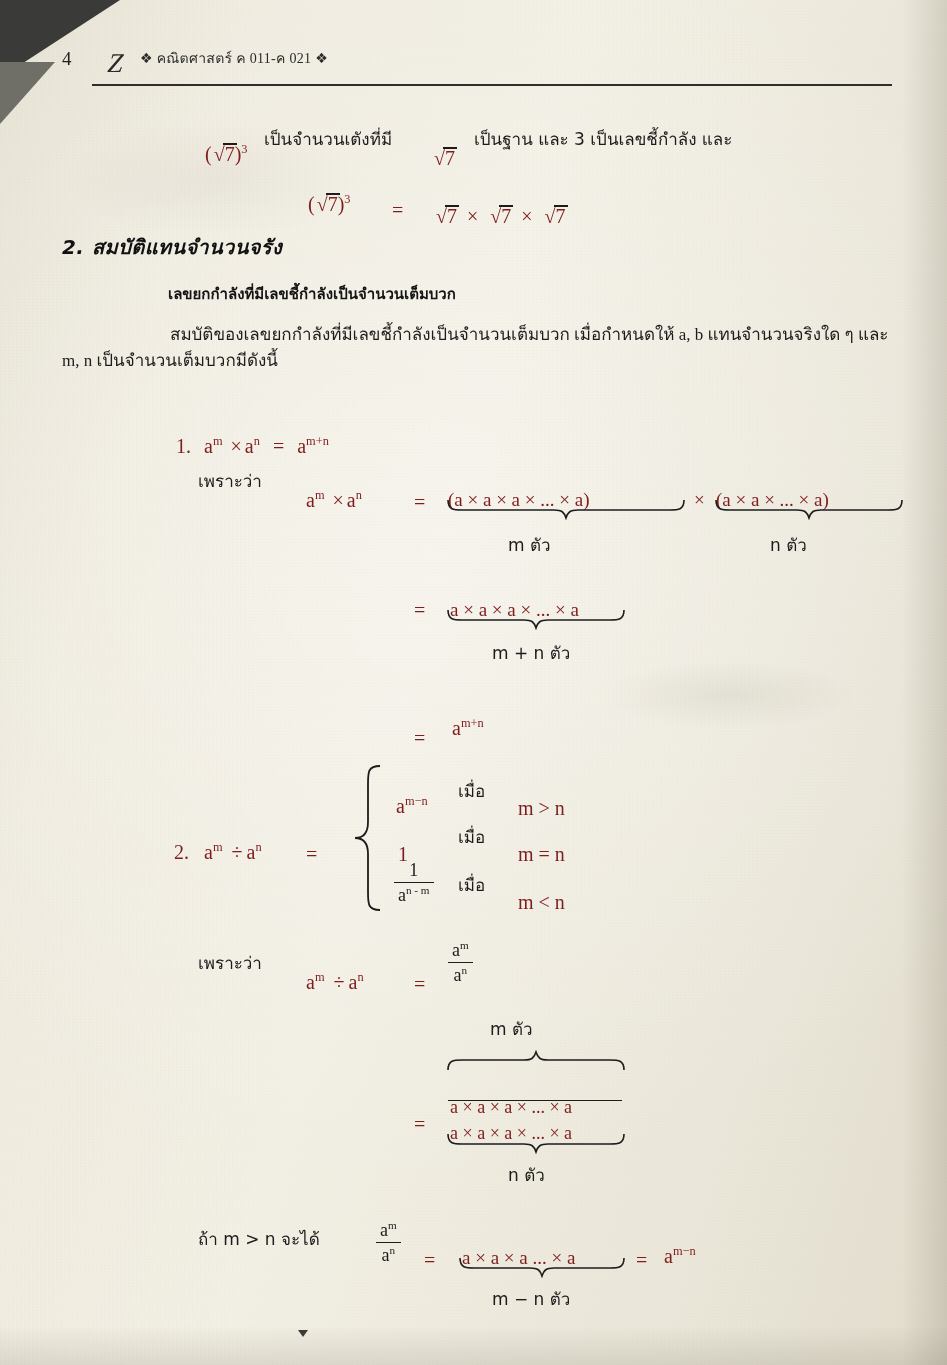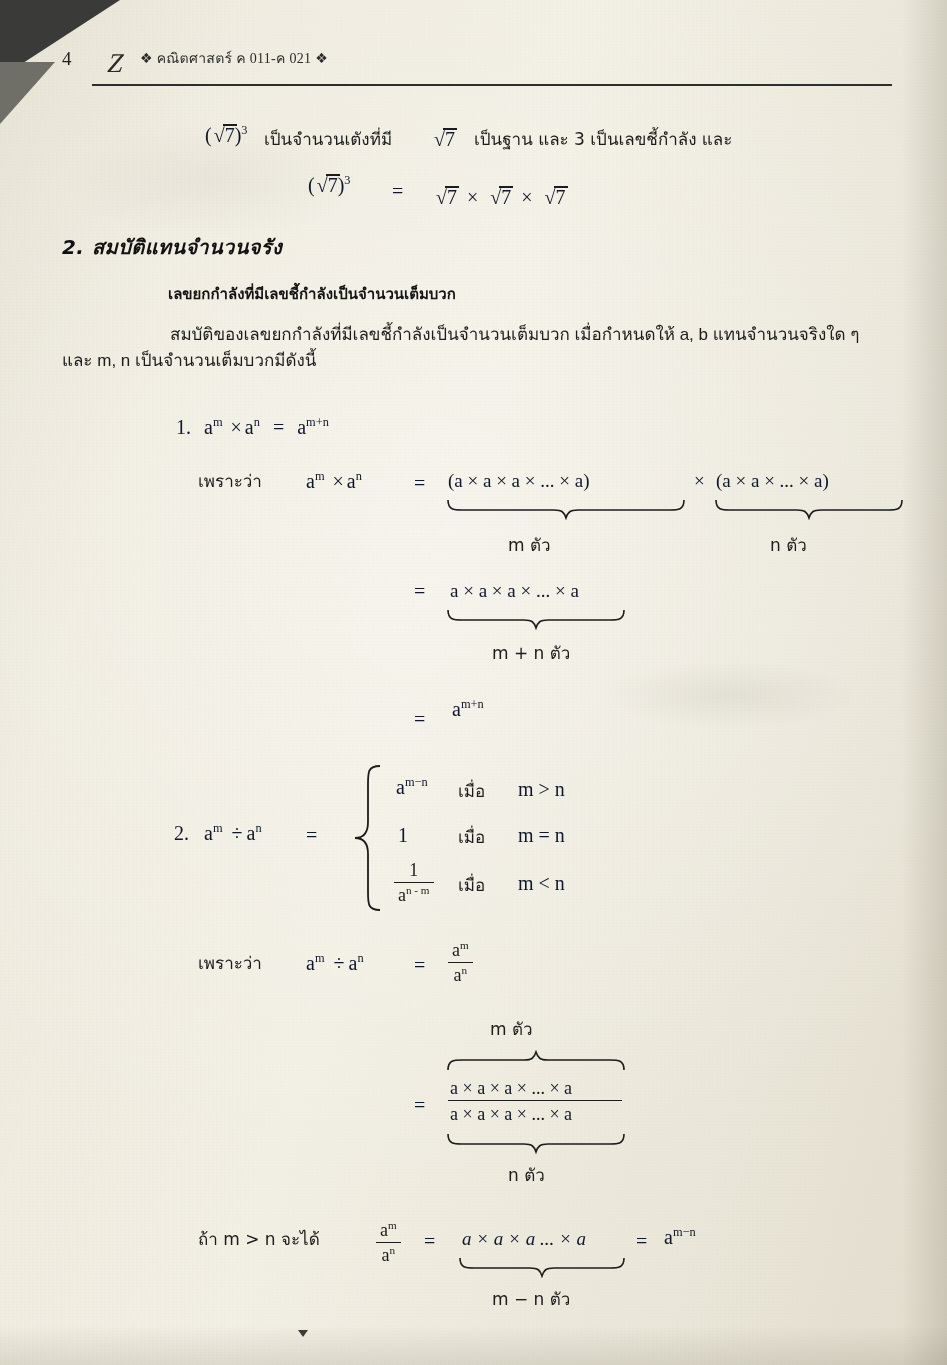--- a/index.html
+++ b/index.html
@@ -112,42 +112,43 @@
     line-height: 1.35;
   }
   .thai {
     font-family: "DejaVu Sans", sans-serif;
     font-size: 17px;
     color: #1c1c1c;
   }
   .math {
     font-family: "Liberation Serif", serif;
     font-size: 20px;
-    color: #0f172a;
+    color: #7f1d1d;
+    margin-top: 19px;
   }
   sup {
     font-size: 0.62em;
     vertical-align: super;
   }
   .sec-head {
     font-family: "DejaVu Sans", sans-serif;
     font-weight: bold;
     font-style: italic;
     font-size: 20px;
     color: #111;
     letter-spacing: 0.4px;
   }
   .sub-head {
     font-family: "DejaVu Sans", sans-serif;
     font-weight: bold;
     font-size: 15px;
     color: #141414;
   }
   .body-par {
-    font-family: Liberation Sans, sans-serif;
+    font-family: Liberation Serif, serif;
     font-size: 17px;
     color: #1c1c1c;
     white-space: normal;
   }
   .rad {
     display: inline-block;
     position: relative;
     padding-left: 2px;
   }
   .rad .bar {
@@ -342,21 +343,21 @@
 <div class="t thai" style="left:508px; top:1164px;">n ตัว</div>
 
 <div class="t thai" style="left:198px; top:1228px;">ถ้า m &gt; n จะได้</div>
 <div class="t" style="left:376px; top:1218px;">
   <span class="frac">
     <span class="num"><span>a</span><sup>m</sup></span>
     <span class="den"><span>a</span><sup>n</sup></span>
   </span>
 </div>
 <div class="t math" style="left:424px; top:1228px;">=</div>
-<div class="t math" style="left:462px; top:1226px; font-size:19px;font-style:italic;">a × a × a ... × a</div>
+<div class="t math" style="left:462px; top:1226px; font-size:19px;">a × a × a ... × a</div>
 <div class="t math" style="left:636px; top:1228px;">=</div>
 <div class="t math" style="left:664px; top:1224px;">
   <span>a</span><sup>m−n</sup>
 </div>
 
 <div class="ub" style="left:458px; top:1256px;">
   <svg width="168" height="22" viewBox="0 0 168 22">
     <path d="M2,2 C2,12 8,12 16,12 L72,12 C80,12 82,14 84,20 C86,14 88,12 96,12 L152,12 C160,12 166,12 166,2" fill="none" stroke="#1c1c1c" stroke-width="1.6"></path>
   </svg>
 </div>

